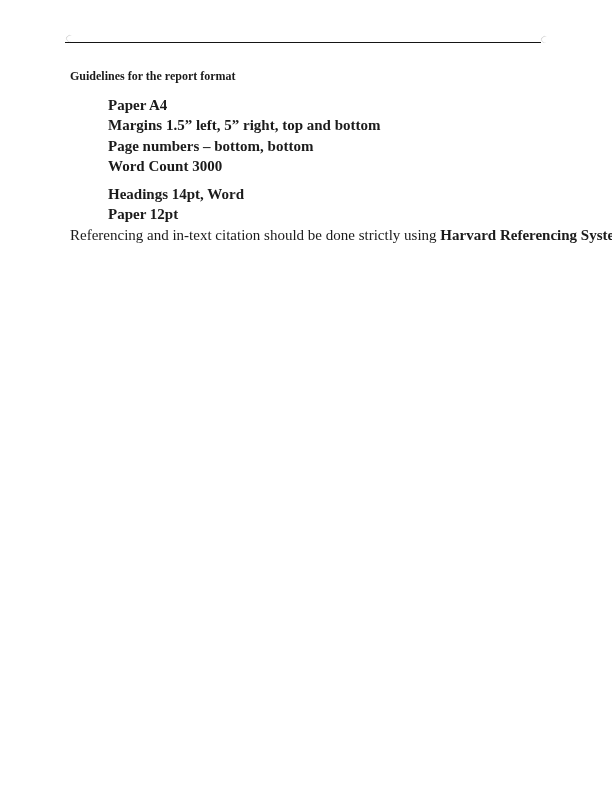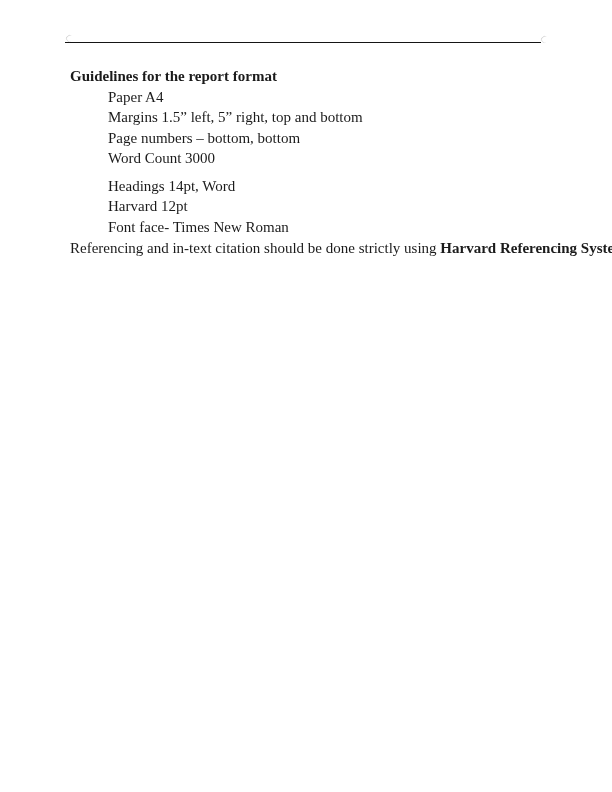--- a/index.html
+++ b/index.html
@@ -39,28 +39,28 @@
   .smudge-right { left: 541px; top: 36px; }
   .content {
     position: absolute;
     left: 70px;
     top: 66px;
     width: 478px;
     font-size: 15px;
     line-height: 20.5px;
   }
   .doc-title {
-    font-size: 15px;
+    font-size: 12px;
     font-weight: bold;
     line-height: 20.5px;
-    margin-bottom: 0;
+    margin-bottom: 8px;
   }
   .spec-group { margin-left: 38px; }
   .spec-group.second { margin-top: 7px; }
-  .spec-line { white-space: nowrap; }
+  .spec-line { white-space: nowrap; font-weight: bold; }
   .referencing-line { margin-top: 0.5px; white-space: nowrap; }
   .referencing-line strong { font-weight: bold; }
 </style>
 </head>
 <body>
 
 <div class="page">
 
   <div class="header-rule"></div>
   <div class="smudge smudge-left"></div>
@@ -72,22 +72,21 @@
 
     <div class="spec-group first">
       <div class="spec-line">Paper A4</div>
       <div class="spec-line">Margins 1.5” left, 5” right, top and bottom</div>
       <div class="spec-line">Page numbers – bottom, bottom</div>
       <div class="spec-line">Word Count 3000</div>
     </div>
 
     <div class="spec-group second">
       <div class="spec-line">Headings 14pt, Word</div>
-      <div class="spec-line">Harvard 12pt</div>
-      <div class="spec-line">Font face- Times New Roman</div>
+      <div class="spec-line">Paper 12pt</div>
     </div>
 
     <div class="referencing-line">
       <span>Referencing and in-text citation should be done strictly using </span><strong>Harvard Referencing System.</strong>
     </div>
 
   </div>
 </div>
 
 </body></html>

